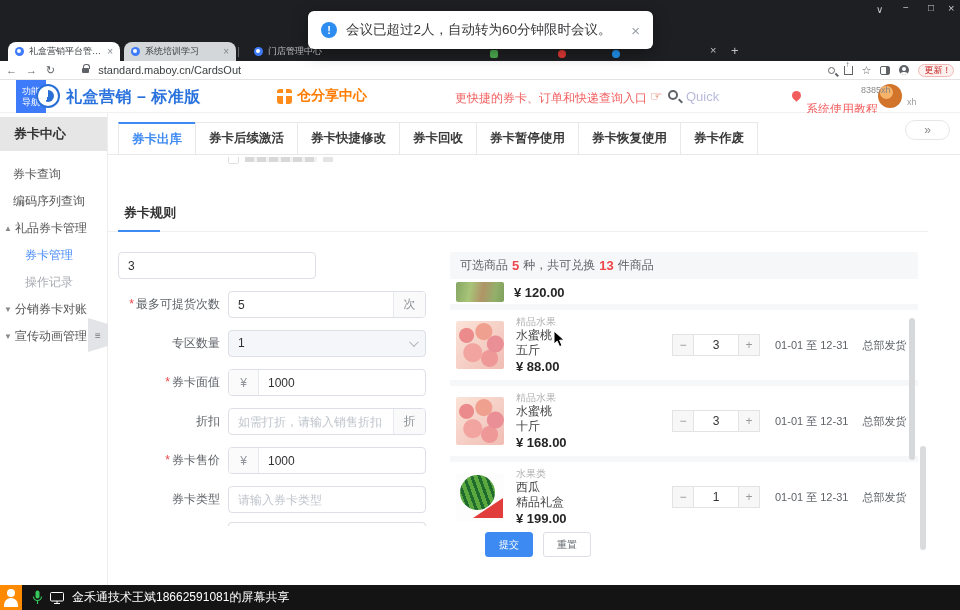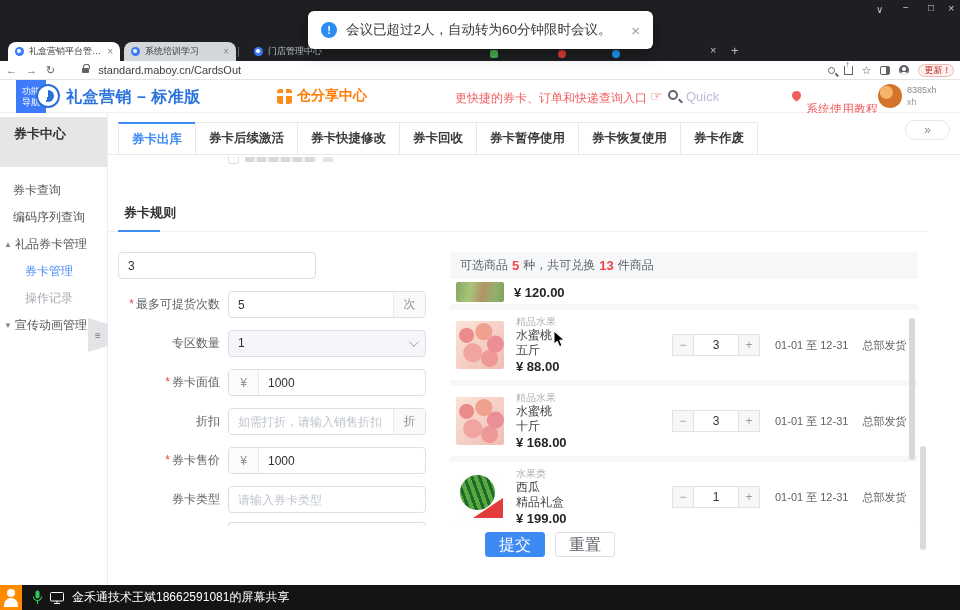--- a/index.html
+++ b/index.html
@@ -57,26 +57,26 @@
   .gift-ic::after { content:""; position:absolute; left:0; top:4px; width:15px; height:3px; background:#fff; }
   .share-center span { font-size:14px; font-weight:bold; color:#ff7c00; }
   .quick-tip { position:absolute; left:455px; top:10px; font-size:12px; color:#f25e5e; }
   .pointer-hand { position:absolute; left:650px; top:8px; font-size:14px; color:#e0614f; }
   .q-search { position:absolute; left:668px; top:10px; width:10px; height:10px; border:2px solid #5f6368; border-radius:50%; }
   .q-search::after { content:""; position:absolute; left:8px; top:8px; width:5px; height:2px; background:#5f6368; transform:rotate(45deg); }
   .quick-label { position:absolute; left:686px; top:9px; font-size:13px; color:#b9bada; }
   .pin-ic { position:absolute; left:792px; top:11px; width:9px; height:9px; background:#f25e5e; border-radius:50% 50% 50% 0; transform:rotate(-45deg); }
   .tutorial { position:absolute; left:806px; top:21px; font-size:12px; color:#f25e5e;text-align:center; }
   .avatar { position:absolute; left:878px; top:4px; width:24px; height:24px; border-radius:50%; background:radial-gradient(circle at 35% 35%, #f6b36a 0 6px, #d2752b 7px 70%, #8a4a16 100%); }
-  .user-name { position:absolute; left:907px; top:5px; font-size:9px; color:#8a8a8a; }
+  .user-name { position:absolute; left:861px; top:5px; font-size:9px; color:#8a8a8a; }
   .user-sub { position:absolute; left:907px; top:17px; font-size:9px; color:#9a9a9a; }
 
   
   .sidebar { position:absolute; left:0; top:113px; width:108px; height:472px; background:#fff; border-right:1px solid #ededed; }
-  .sb-title { height:50px; margin-top:4px; background:#e6e6e6; color:#333; font-size:13px; font-weight:bold; line-height:34px; padding-left:14px; }
+  .sb-title { height:34px; margin-top:4px; background:#e6e6e6; color:#333; font-size:13px; font-weight:bold; line-height:34px; padding-left:14px; }
   .sb-list { padding-top:10px; }
   .sb-item { height:27px; line-height:27px; font-size:12px; color:#555; padding-left:13px; white-space:nowrap; }
   .sb-group { padding-left:4px; }
   .sb-group .arr { font-size:8px; color:#888; margin-right:3px; vertical-align:1px; }
   .sb-child { padding-left:25px; }
   .sb-active { color:#4a8df8; }
   .sb-muted { color:#a8abb2; }
   .sb-handle { position:absolute; left:88px; top:318px; width:20px; height:34px; background:#e2e4e8; clip-path:polygon(0 0,100% 18%,100% 82%,0 100%); color:#74787e; font-size:10px; display:flex; align-items:center; justify-content:center; z-index:6; }
 
   
@@ -141,21 +141,21 @@
   .pprice-partial { font-size:13px; font-weight:bold; color:#262626; margin-left:10px; padding-bottom:2px; }
   .stepper { display:flex; margin-left:8px; flex:none; }
   .step-btn { width:22px; height:22px; border:1px solid #e3e3e3; background:#f7f7f7; color:#9a9a9a; font-size:12px; display:flex; align-items:center; justify-content:center; }
   .step-num { width:44px; height:22px; border:none; border-top:1px solid #e3e3e3; border-bottom:1px solid #e3e3e3; text-align:center; font-size:12px; color:#333; outline:none; font-family:inherit; }
   .pperiod { font-size:11px; color:#5f6368; margin-left:15px; white-space:nowrap; }
   .pdeliv { font-size:11px; color:#5f6368; margin-left:14px; white-space:nowrap; }
   .p-scrollbar { position:absolute; right:3px; top:66px; width:6px; height:142px; background:#d7d8da; border-radius:3px; }
   .main-scrollbar { position:absolute; left:812px; top:333px; width:6px; height:104px; background:#dadbdd; border-radius:3px; }
 
   .btn-row { position:absolute; left:377px; top:419px; display:flex; gap:10px; }
-  .btn { height:25px; padding:0 13px; border-radius:3px; font-size:16px; line-height:23px; }
+  .btn { height:25px; padding:0 13px; border-radius:3px; font-size:10px; line-height:23px; }
   .btn-primary { background:#3d8af2; border:1px solid #3d8af2; color:#fff; }
   .btn-default { background:#fff; border:1px solid #dcdfe6; color:#5f6368;text-align:right; }
 
   
   .sharebar { position:absolute; left:0; top:585px; width:960px; height:25px; background:#141414; display:flex; align-items:center; }
   .sb-person { width:22px; height:25px; background:#ff8a00; position:relative; flex:none; }
   .sb-person::before { content:""; position:absolute; left:7px; top:4px; width:8px; height:8px; border-radius:50%; background:#fff; }
   .sb-person::after { content:""; position:absolute; left:4px; top:13px; width:14px; height:9px; border-radius:7px 7px 0 0; background:#fff; }
   .mic { margin-left:10px; flex:none; }
   .scr { margin-left:7px; flex:none; }
@@ -251,20 +251,23 @@
     <div class="sb-title">券卡中心</div>
     <div class="sb-list">
       <div class="sb-item">券卡查询</div>
       <div class="sb-item">编码序列查询</div>
       <div class="sb-item sb-group">
         <span class="arr">▲</span><span>礼品券卡管理</span>
       </div>
       <div class="sb-item sb-child sb-active">券卡管理</div>
       <div class="sb-item sb-child sb-muted">操作记录</div>
       <div class="sb-item sb-group">
+        <span class="arr">▼</span><span>分销券卡对账</span>
+      </div>
+      <div class="sb-item sb-group">
         <span class="arr">▼</span><span>宣传动画管理</span>
       </div>
     </div>
   </div>
   <div class="sb-handle">
     <span>≡</span>
   </div>
 
   <div class="main">
     <div class="tabline"></div>

